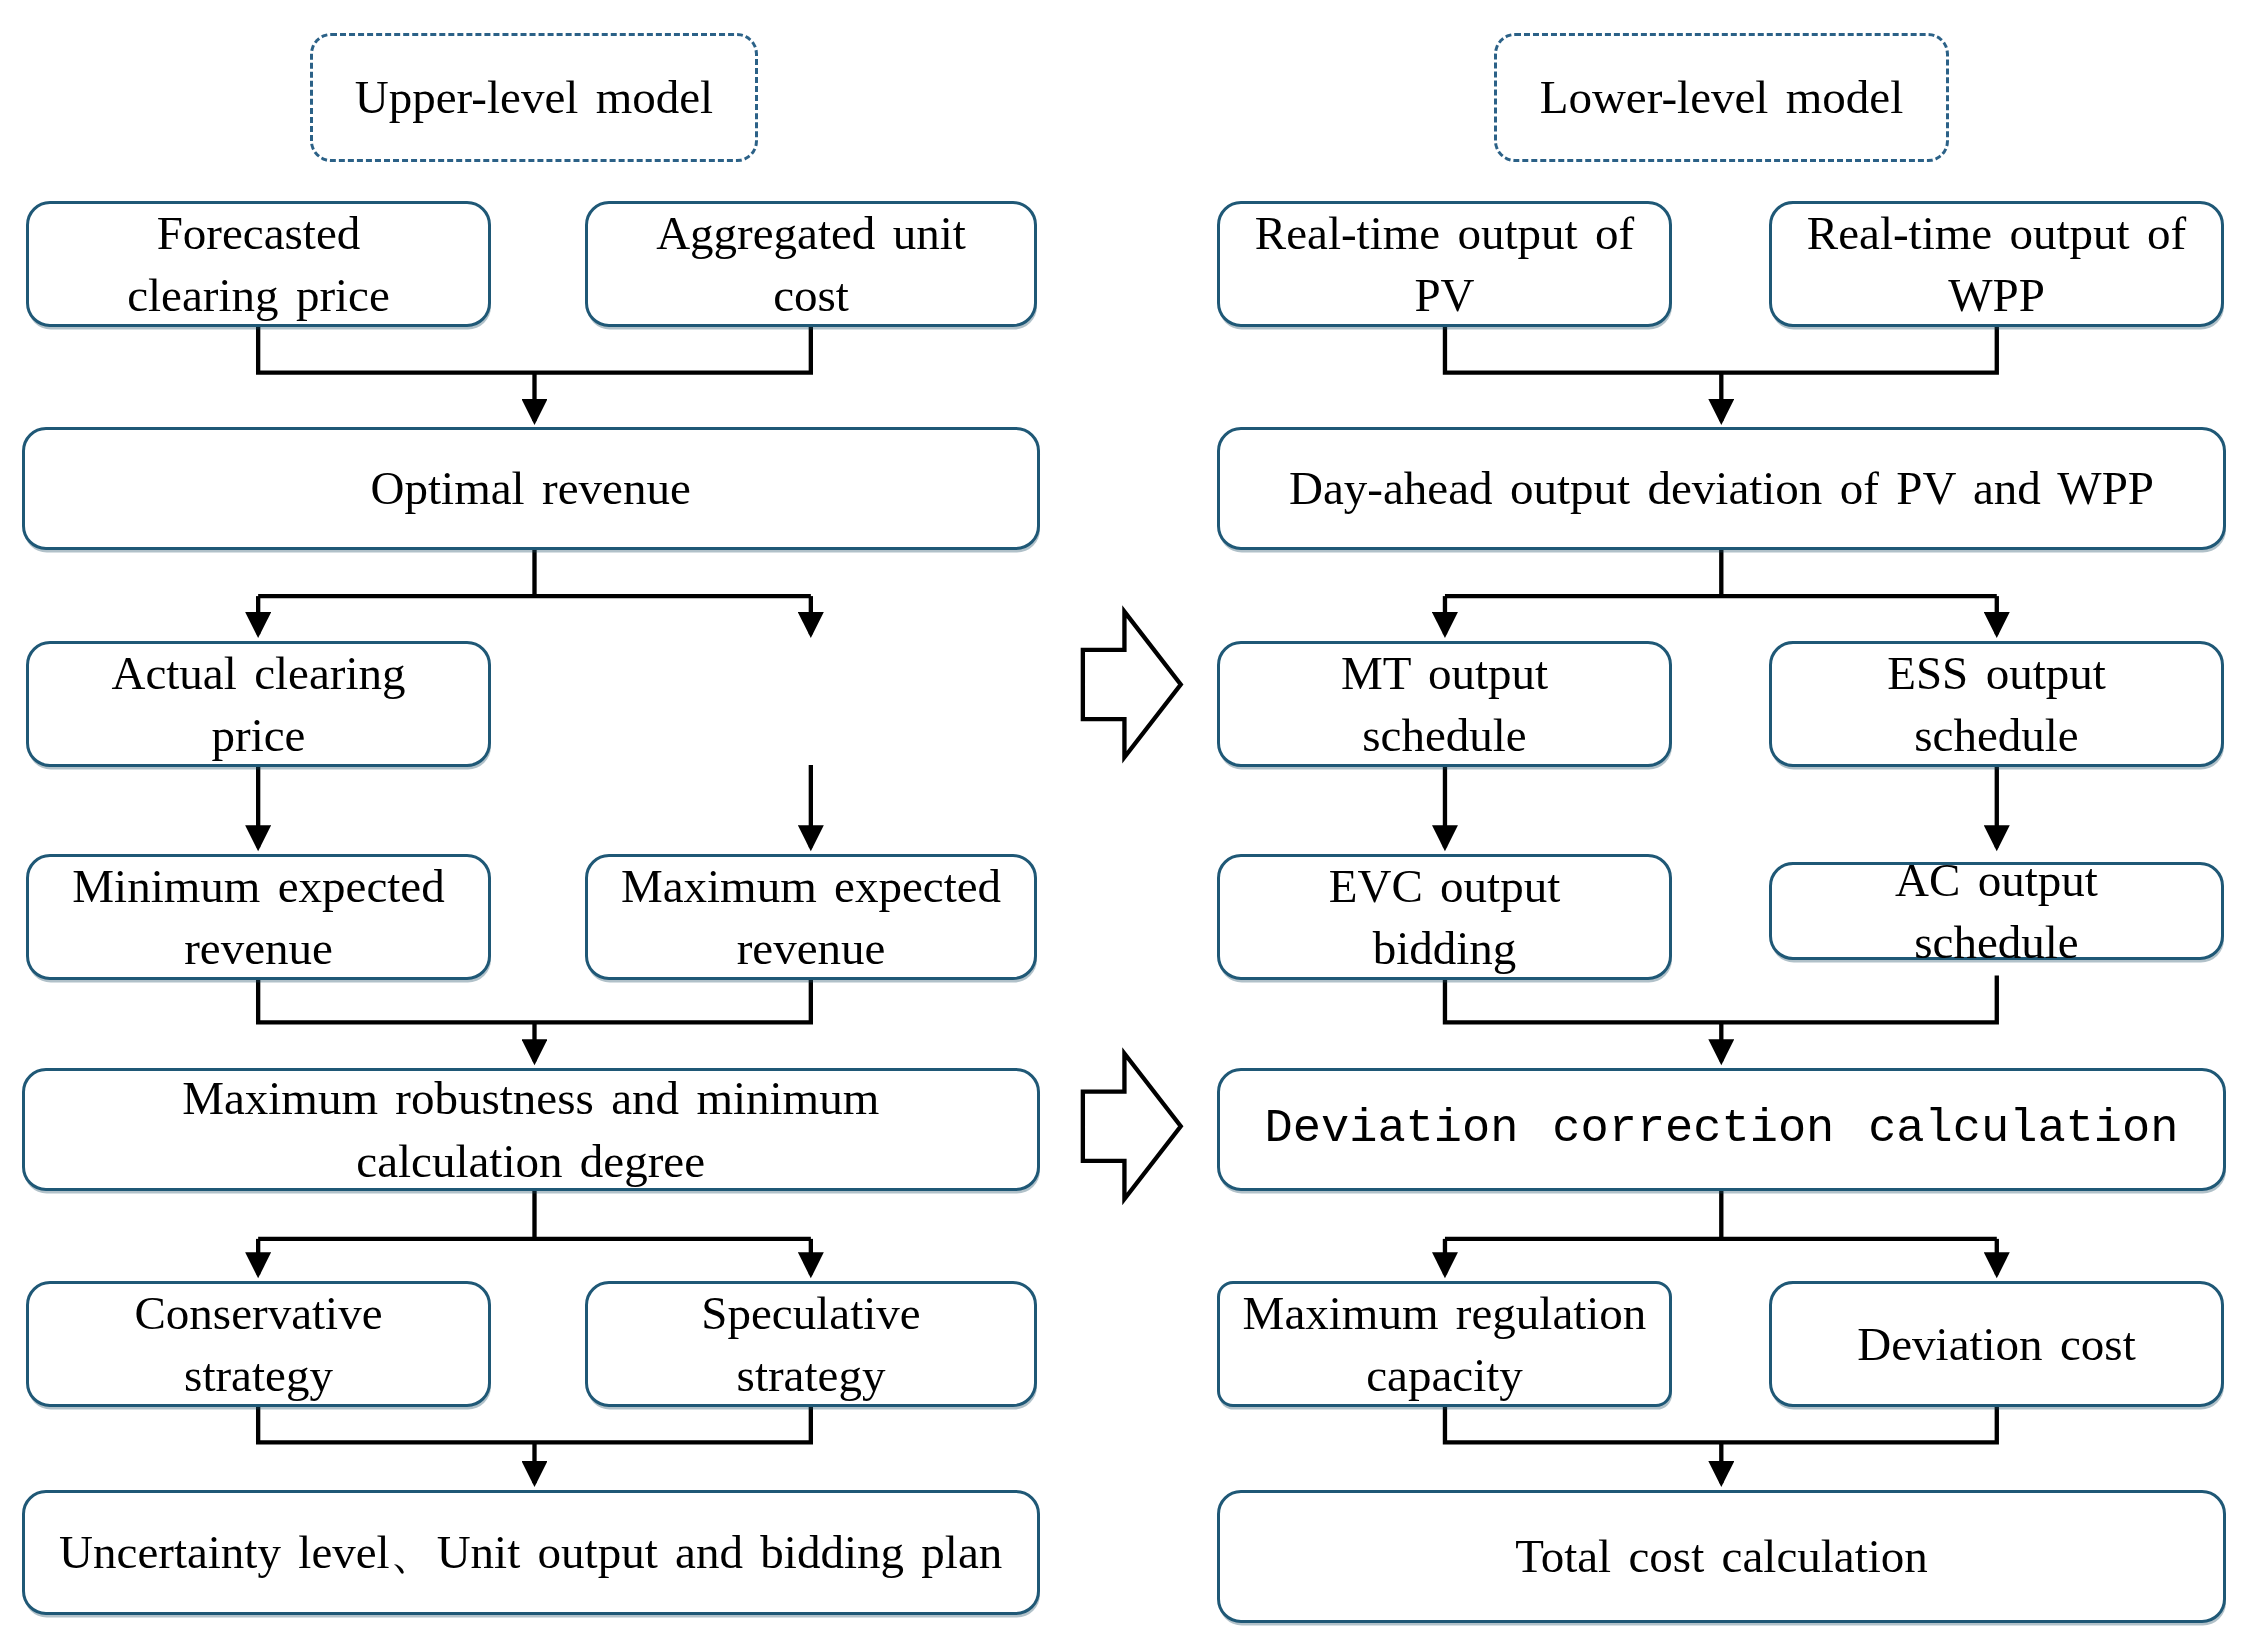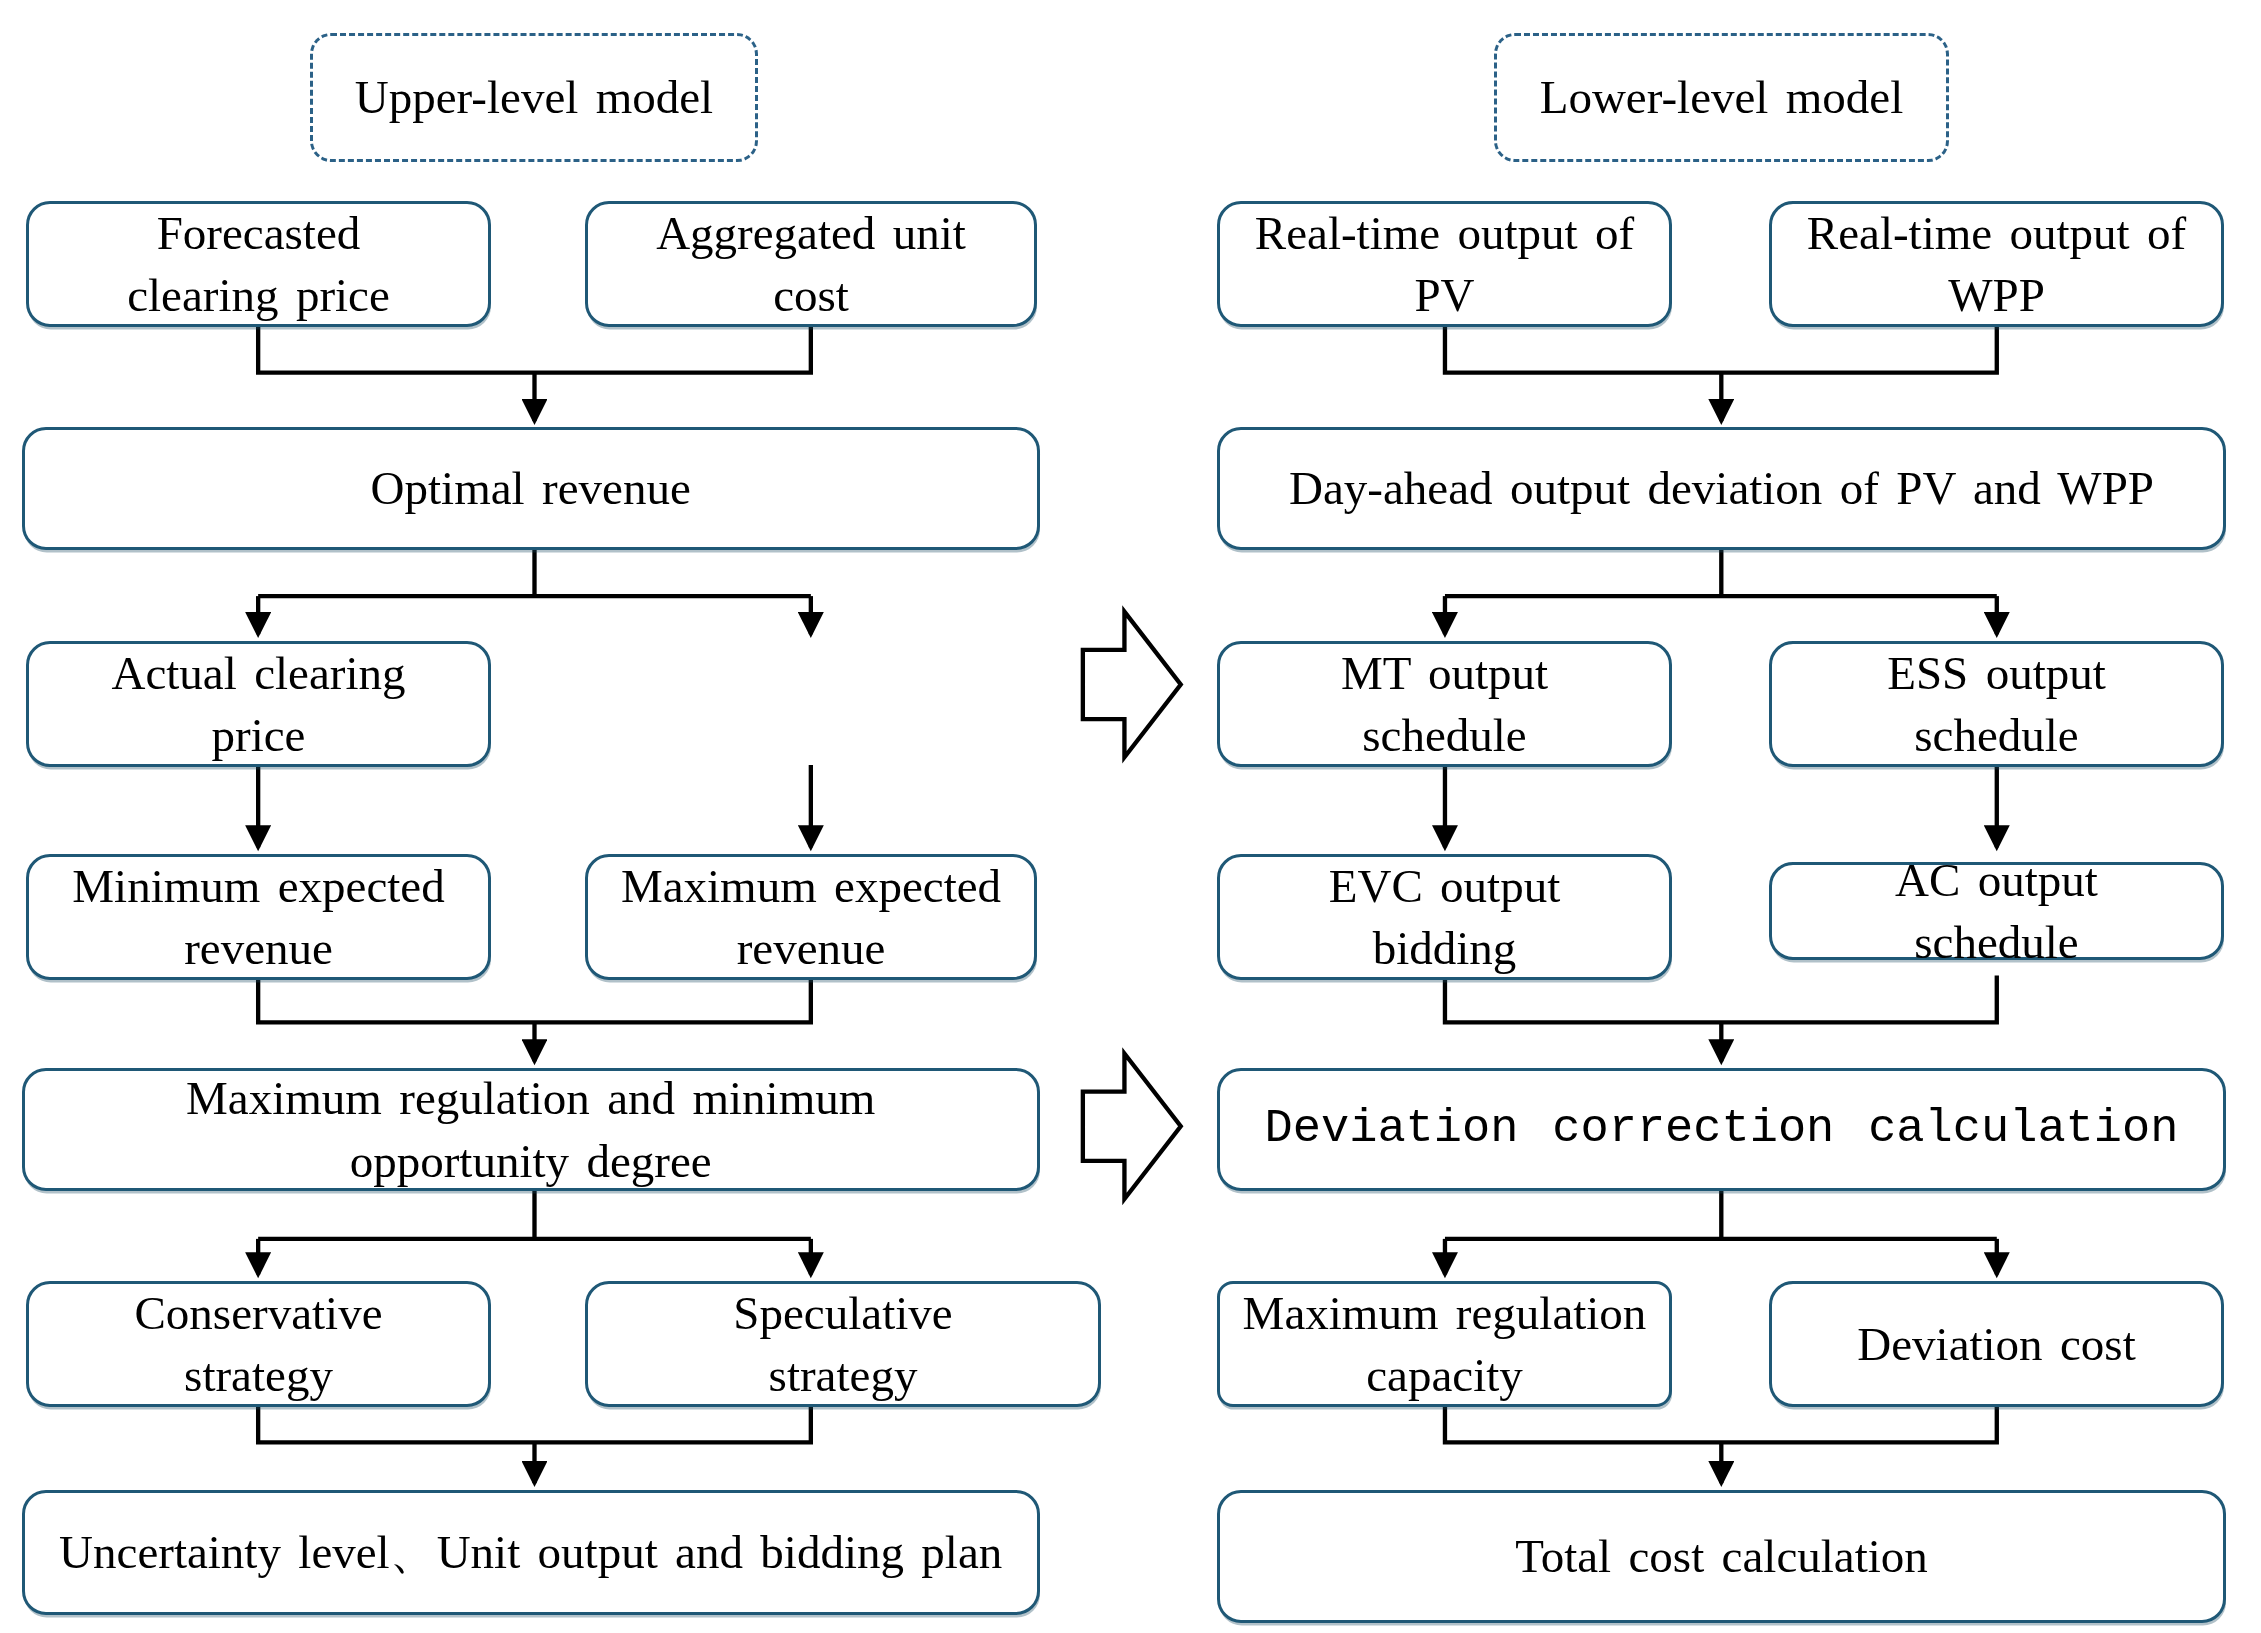--- a/index.html
+++ b/index.html
@@ -40,21 +40,21 @@
 
   #b-forecasted{left:26px;top:201px;width:465px;height:126px;}
   #b-aggregated{left:585px;top:201px;width:452px;height:126px;}
   #b-optimal{left:21.7px;top:427px;width:1018px;height:123px;}
   #b-actual{left:26px;top:641px;width:465px;height:126px;}
   #b-attitude{left:585px;top:641px;width:452px;height:126px;}
   #b-minrev{left:26px;top:854px;width:465px;height:126px;}
   #b-maxrev{left:585px;top:854px;width:452px;height:126px;}
   #b-robust{left:21.7px;top:1068px;width:1018px;height:123px;}
   #b-conservative{left:26px;top:1281px;width:465px;height:126px;}
-  #b-speculative{left:585px;top:1281px;width:516px;height:126px;}
+  #b-speculative{left:585px;top:1281px;width:452px;height:126px;}
   #b-uncertainty{left:21.7px;top:1490px;width:1018px;height:125px;font-family:Liberation Serif, serif;}
 
   #b-pv{left:1217px;top:201px;width:455px;height:126px;}
   #b-wpp{left:1769px;top:201px;width:455px;height:126px;}
   #b-deviation{left:1217px;top:427px;width:1009px;height:123px;}
   #b-mt{left:1217px;top:641px;width:455px;height:126px;}
   #b-ess{left:1769px;top:641px;width:455px;height:126px;}
   #b-evc{left:1217px;top:854px;width:455px;height:126px;}
   #b-ac{left:1769px;top:854px;width:455px;height:98px;margin-top:8px;}
   #b-correction{left:1217px;top:1068px;width:1009px;height:123px;font-family:Liberation Mono, monospace;}
@@ -150,21 +150,21 @@
   <div class="box" id="b-actual">
     <span class="lbl">Actual clearing price</span>
   </div>
   <div class="box" id="b-minrev">
     <span class="lbl">Minimum expected revenue</span>
   </div>
   <div class="box" id="b-maxrev">
     <span class="lbl">Maximum expected revenue</span>
   </div>
   <div class="box" id="b-robust">
-    <span class="lbl">Maximum regulation and minimum opportunity degree</span>
+    <span class="lbl">Maximum robustness and minimum calculation degree</span>
   </div>
   <div class="box" id="b-conservative">
     <span class="lbl">Conservative strategy</span>
   </div>
   <div class="box" id="b-speculative">
     <span class="lbl">Speculative strategy</span>
   </div>
   <div class="box" id="b-uncertainty">
     <span class="lbl">Uncertainty level、Unit output and bidding plan</span>
   </div>

